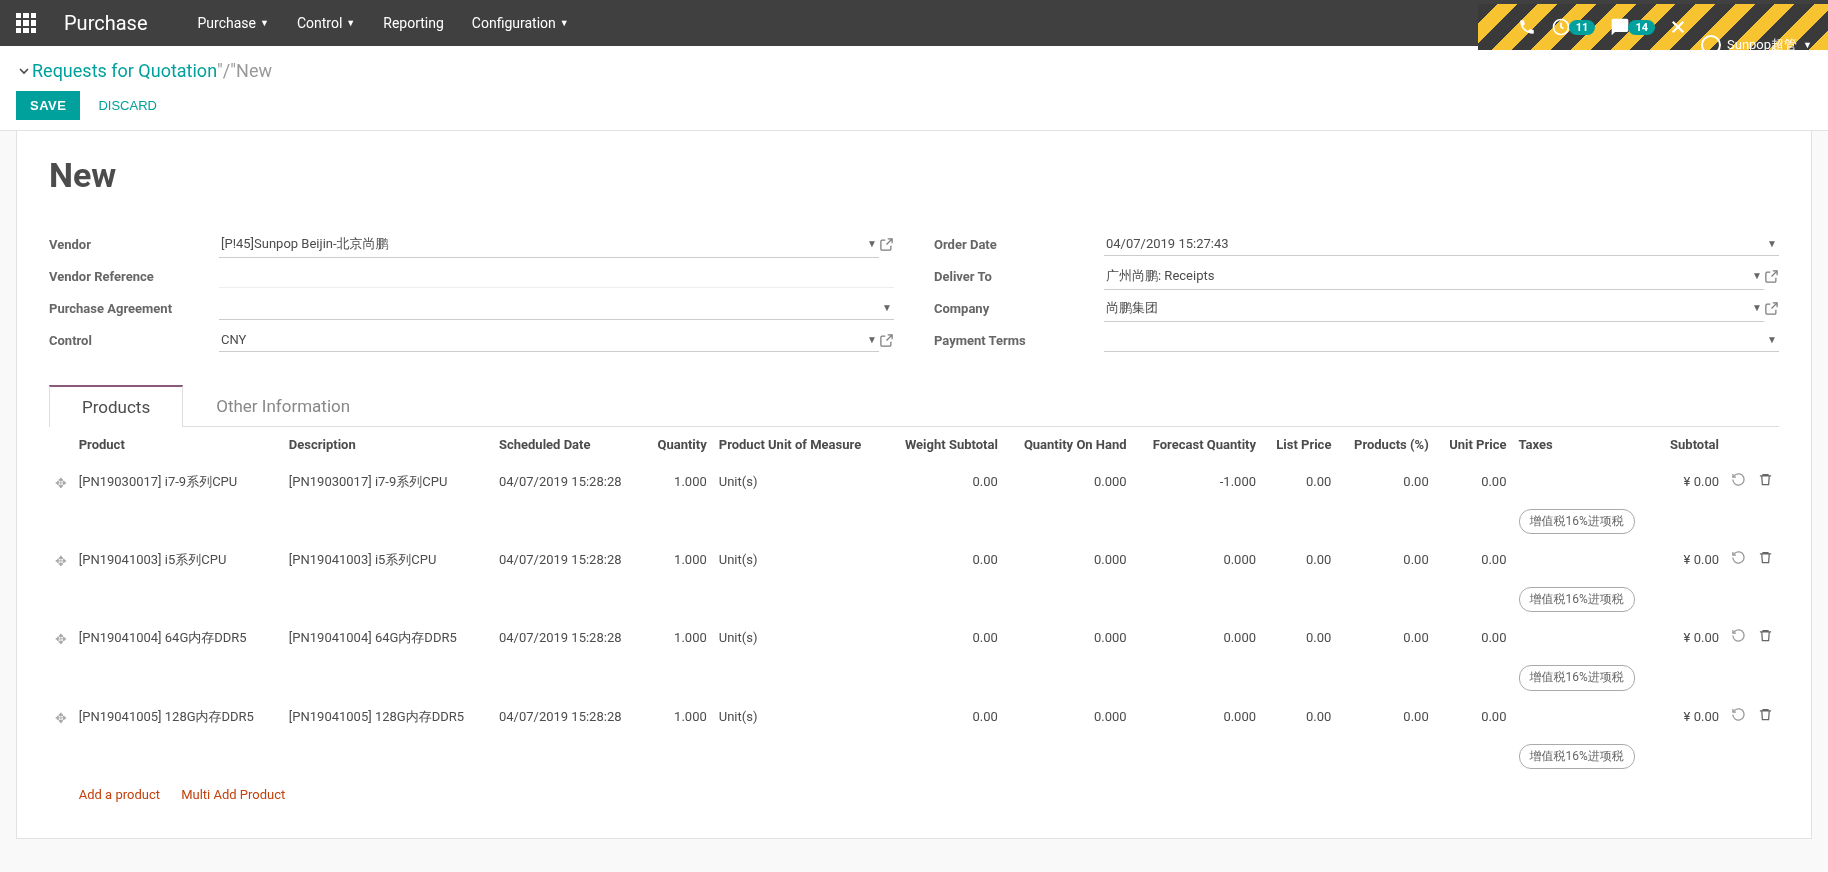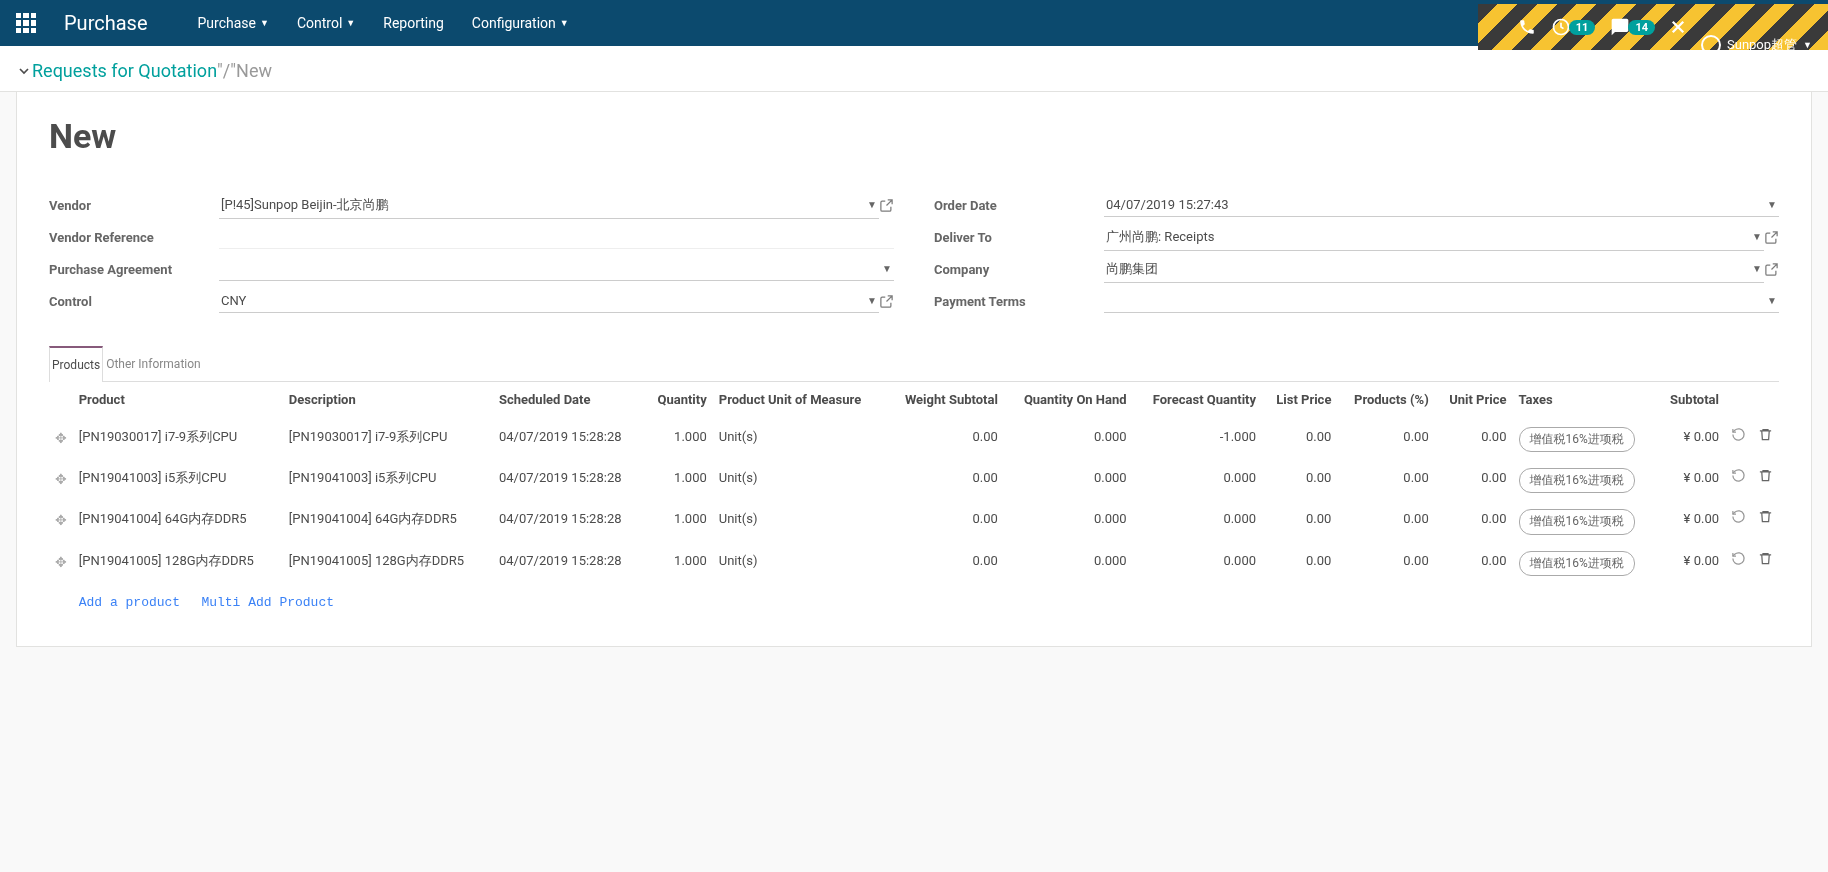--- a/index.html
+++ b/index.html
@@ -1,19 +1,19 @@
 <!DOCTYPE html>
 <html><head>
 <meta charset="utf-8">
 <style>
 * { margin:0; padding:0; box-sizing:border-box; }
 body { font-family:-apple-system,BlinkMacSystemFont,"Segoe UI",Roboto,"Helvetica Neue",Arial,sans-serif; font-size:13px; color:#4c4c4c; background:#f9f9f9; }
 
 
-.navbar { background:#0c4a6e; color:#fff; height:46px; display:flex; align-items:center; padding:16px 16px; position:relative; }
+.navbar { background:#404040; color:#fff; height:46px; display:flex; align-items:center; padding:16px 16px; position:relative; }
 .navbar .apps-icon { width:20px; height:20px; display:grid; grid-template-columns:repeat(3,1fr); grid-template-rows:repeat(3,1fr); gap:2px; margin-right:28px; cursor:pointer; }
 .navbar .apps-icon span { background:#fff; }
 .navbar .brand { font-size:20px; font-weight:400; margin-right:40px; }
 .navbar .menu { display:flex; gap:8px; }
 .navbar .menu-item { padding:6px 10px; cursor:pointer; font-size:14px; display:flex; align-items:center; gap:4px; }
 .navbar .menu-item .caret { font-size:9px; }
 .navbar .right { position:absolute; right:0; top:4px; height:46px; display:flex; align-items:center; gap:14px; padding-right:16px;
   background:repeating-linear-gradient(135deg,#3a3a3a 0 14px,#f7c331 14px 28px); padding-left:40px; }
 .navbar .right .phone-icon,.navbar .right .x-icon { color:#fff; font-size:18px; cursor:pointer; }
 .navbar .right .badge-wrap { position:relative; display:flex; align-items:center; cursor:pointer; }
@@ -40,34 +40,34 @@
 .field-row { display:flex; align-items:center; min-height:30px; margin-bottom:2px; }
 .field-label { width:170px; font-weight:bold; font-size:13px; color:#666; flex-shrink:0; }
 .field-input { flex:1; display:flex; align-items:center; gap:0; }
 .field-input .inp { flex:1; border:none; border-bottom:1px solid #ccc; padding:4px 2px; font-size:13px; background:transparent; min-height:24px; display:flex; align-items:center; justify-content:space-between; }
 .field-input .inp.nob { border-bottom:1px solid #eee; }
 .field-input .dd-caret { color:#666; font-size:10px; }
 .ext-icon { color:#7c7c7c; cursor:pointer; font-size:14px; }
 
 
 .tabs { display:flex; border-bottom:1px solid #ddd; margin-bottom:0; }
-.tab { padding:10px 2px; border:1px solid transparent; border-bottom:none; cursor:pointer; color:#888; font-size:12px; }
+.tab { padding:10px 32px; border:1px solid transparent; border-bottom:none; cursor:pointer; color:#888; font-size:17px; }
 .tab.active { border-color:#ddd; border-top:2px solid #875a7b; background:#fff; color:#4c4c4c; margin-bottom:-1px; }
 
 
 .tbl { width:100%; border-collapse:collapse; font-size:13px; }
 .tbl th { text-align:left; padding:10px 6px 12px; font-weight:bold; color:#4c4c4c; font-size:13px; vertical-align:bottom; }
 .tbl th.r { text-align:right; }
 .tbl td { padding:8px 6px; vertical-align:top; line-height:1.6; }
 .tbl td.r { text-align:right; }
 .drag-h { color:#aaa; cursor:move; font-size:14px; }
-.tax-pill { border:1px solid #aaa; border-radius:12px; padding:2px 10px; font-size:12px; display:inline-block; color:#666; }
+.tax-pill { border:1px solid #aaa; border-radius:12px; padding:2px 10px; font-size:12px; display:inline-block; color:#666;margin-top:37px; }
 .row-icon { color:#888; cursor:pointer; font-size:14px; }
 .foot-links { padding:10px 6px; }
-.foot-links a { color:#3b82f6; text-decoration:none; margin-right:18px; cursor:pointer;font-family:Liberation Mono, monospace; }
+.foot-links a { color:#c2410c; text-decoration:none; margin-right:18px; cursor:pointer; }
 
 svg { display:block; }
 </style>
 </head>
 <body>
 
 <div class="navbar">
   <div class="apps-icon">
     <span></span>
       <span></span>
@@ -136,20 +136,24 @@
 <div class="control-panel">
   <div class="breadcrumb">
     <span class="chev">
       <svg width="16" height="16" viewBox="0 0 24 24" fill="none" stroke="#4c4c4c" stroke-width="2.5">
           <path d="M6 9l6 6 6-6"></path>
         </svg>
     </span>
     <a href="#">Requests for Quotation</a>
     <span class="sep">"/"</span>
     <span class="active">New</span>
+  </div>
+  <div class="buttons">
+    <button class="btn-primary">SAVE</button>
+    <button class="btn-link">DISCARD</button>
   </div>
 </div>
 
 <div class="form-sheet">
   <h1 class="form-title">New</h1>
 
   <div class="form-grid">
 
     <div>
       <div class="field-row">

